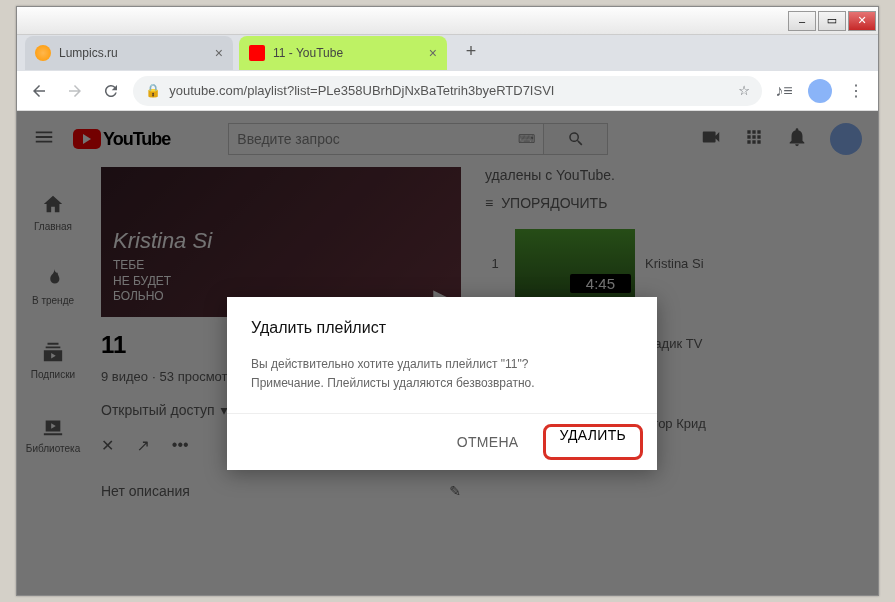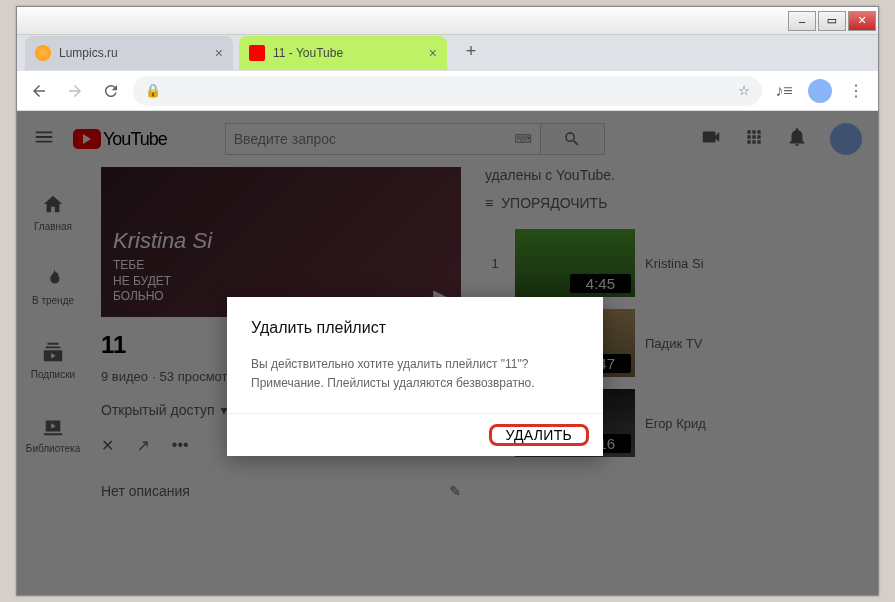--- a/index.html
+++ b/index.html
@@ -31,21 +31,21 @@
 .toolbar-icon { width: 28px; height: 28px; display: flex; align-items: center; justify-content: center; color: #5f6368; }
 .avatar-blue { width: 24px; height: 24px; border-radius: 50%; background: #8ab4f8; }
 
 
 .viewport { flex: 1; position: relative; background: #fff; }
 .dim-overlay { position: absolute; inset: 0; background: rgba(0,0,0,0.55); z-index: 10; }
 
 
 .yt-header { height: 56px; background: #fff; display: flex; align-items: center; padding: 0 16px; gap: 18px; }
 .hamburger svg, .yt-icon svg { fill: #606060; }
-.yt-logo { display: flex; align-items: center; font-weight: normal; font-size: 18px; letter-spacing: -1px; }
+.yt-logo { display: flex; align-items: center; font-weight: bold; font-size: 18px; letter-spacing: -1px; }
 .yt-logo .play { width: 28px; height: 20px; background: #ff0000; border-radius: 5px; margin-right: 2px; position: relative; }
 .yt-logo .play::after { content: ''; position: absolute; left: 10px; top: 5px; border-left: 8px solid #fff; border-top: 5px solid transparent; border-bottom: 5px solid transparent; }
 .search-wrap { flex: 1; max-width: 380px; display: flex; margin-left: 40px; }
 .search-input { flex: 1; height: 32px; border: 1px solid #ccc; padding: 0 8px; font-size: 14px; color: #888; display: flex; align-items: center; justify-content: space-between; }
 .kbd-icon { font-size: 12px; color: #888; }
 .search-btn { width: 64px; height: 32px; border: 1px solid #ccc; border-left: none; background: #f8f8f8; display: flex; align-items: center; justify-content: center; color: #666; }
 .yt-right { margin-left: auto; display: flex; align-items: center; gap: 22px; color: #606060; }
 
 .yt-body { display: flex; height: calc(100% - 56px); }
 .sidebar { width: 72px; display: flex; flex-direction: column; align-items: center; padding-top: 8px; gap: 0; }
@@ -67,21 +67,21 @@
 .right-col { flex: 1; padding-top: 0; }
 .right-hdr { font-size: 14px; color: #606060; margin-bottom: 12px; }
 .sort-row { margin: 12px 0 18px; font-size: 14px; color: #606060; font-weight: 500; display: flex; gap: 8px; align-items: center; }
 .video-item { display: flex; align-items: center; gap: 10px; margin-bottom: 12px; }
 .v-idx { width: 20px; color: #606060; font-size: 13px; text-align: center; }
 .v-thumb { width: 120px; height: 68px; background: #444; position: relative; }
 .v-dur { position: absolute; right: 4px; bottom: 4px; background: #000; color: #fff; font-size: 15px; padding: 1px 16px; border-radius: 2px; }
 .v-meta { font-size: 13px; color: #606060; }
 
 
-.modal { position: absolute; z-index: 20; top: 186px; left: 210px; width: 376px; background: #fff; box-shadow: 0 4px 20px rgba(0,0,0,0.35); }
+.modal { position: absolute; z-index: 20; top: 186px; left: 210px; width: 430px; background: #fff; box-shadow: 0 4px 20px rgba(0,0,0,0.35); }
 .modal-body { padding: 22px 24px 20px; }
 .modal-title { font-size: 16px; color: #111; margin-bottom: 18px; }
 .modal-text { font-size: 12px; color: #666; line-height: 1.6; }
 .modal-actions { border-top: 1px solid #eee; padding: 10px 14px; display: flex; justify-content: flex-end; gap: 8px; }
 .m-btn { font-size: 14px; font-weight: 500; padding: 10px 16px; letter-spacing: 0.3px; }
 .m-cancel { color: #606060; }
 .m-delete { color: #000000; border: 3px solid #d93025; border-radius: 8px; padding: 0 14px; }
 </style>
 </head>
 <body>
@@ -119,20 +119,21 @@
             <path d="M4 11h12.2l-5.6-5.6L12 4l8 8-8 8-1.4-1.4 5.6-5.6H4z"></path>
           </svg>
         </div>
       <div class="nav-btn">
           <svg viewBox="0 0 24 24">
             <path d="M17.65 6.35A8 8 0 1 0 19.73 14h-2.08A6 6 0 1 1 16.24 7.76L13 11h7V4z"></path>
           </svg>
         </div>
       <div class="url-box">
         <span class="lock">🔒</span>
+        <span>youtube.com/playlist?list=PLe358UBrhDjNxBaTetrih3byeRTD7ISVI</span>
         <span class="url-actions">
           <span>☆</span>
         </span>
       </div>
       <div class="toolbar-icon">♪≡</div>
       <div class="toolbar-icon">
           <span class="avatar-blue"></span>
         </div>
       <div class="toolbar-icon">⋮</div>
     </div>
@@ -256,19 +257,20 @@
 
       <div class="dim-overlay"></div>
 
       <div class="modal">
         <div class="modal-body">
           <div class="modal-title">Удалить плейлист</div>
           <div class="modal-text">Вы действительно хотите удалить плейлист "11"?</div>
           <div class="modal-text">Примечание. Плейлисты удаляются безвозвратно.</div>
         </div>
         <div class="modal-actions">
+          <div class="m-btn m-cancel">ОТМЕНА</div>
           <div class="m-btn m-delete">УДАЛИТЬ</div>
         </div>
       </div>
 
     </div>
   </div>
 </div>
 
 </body></html>

